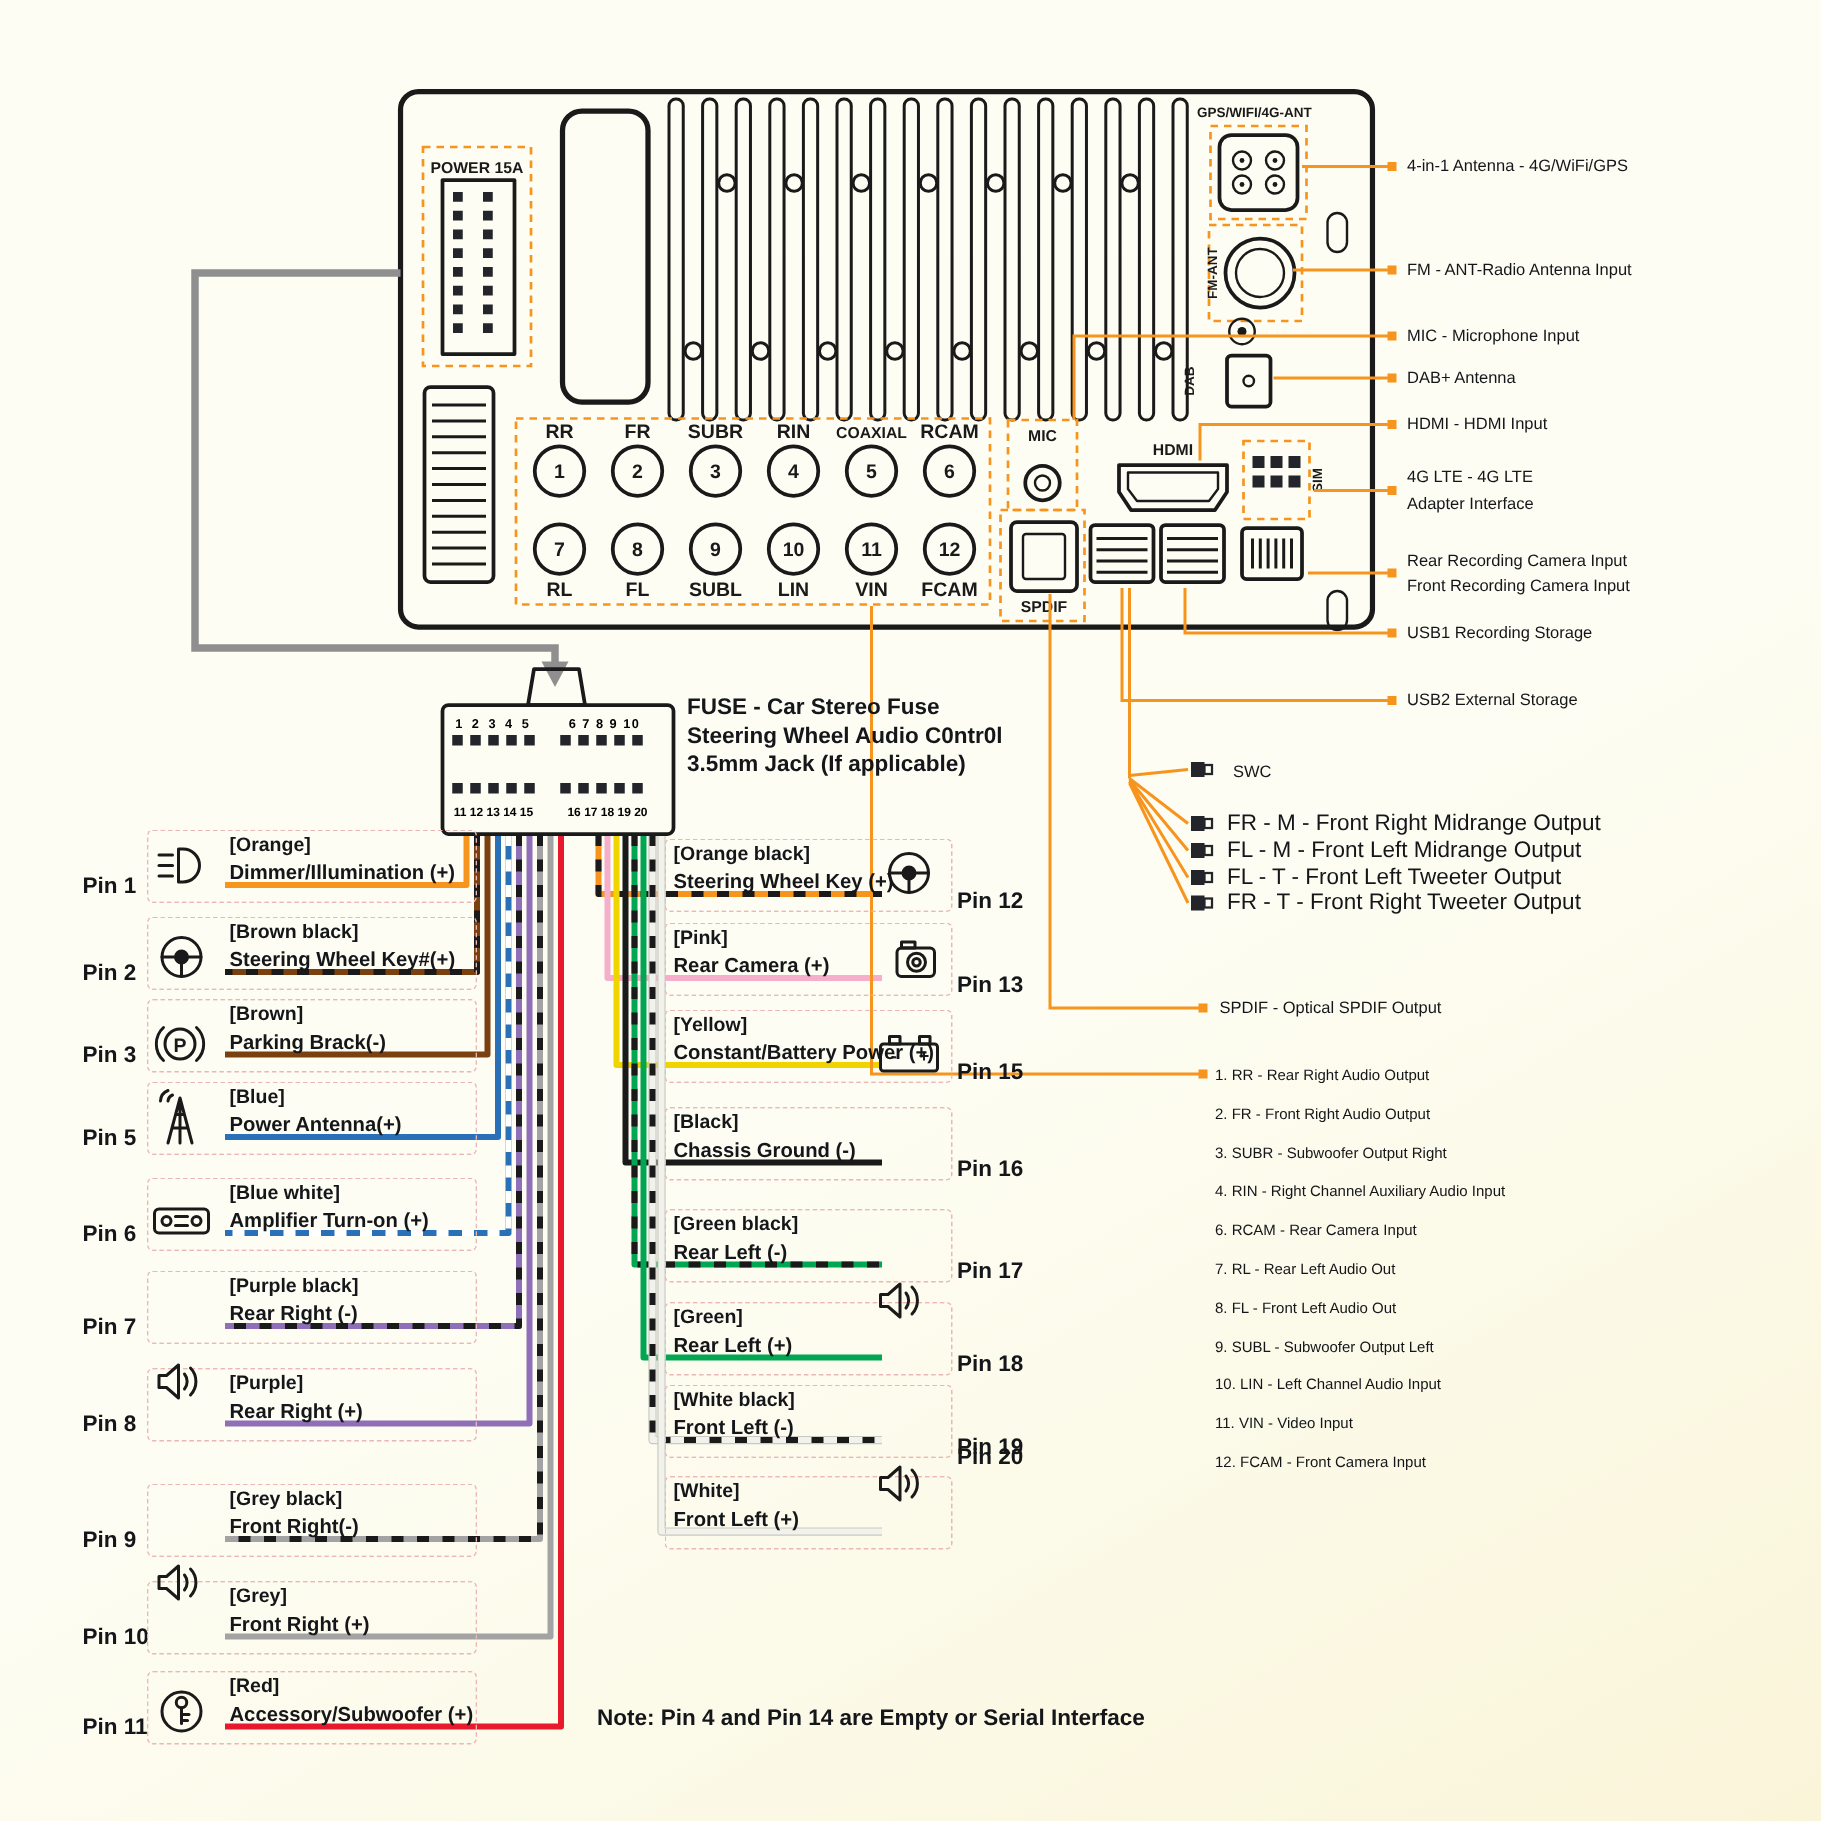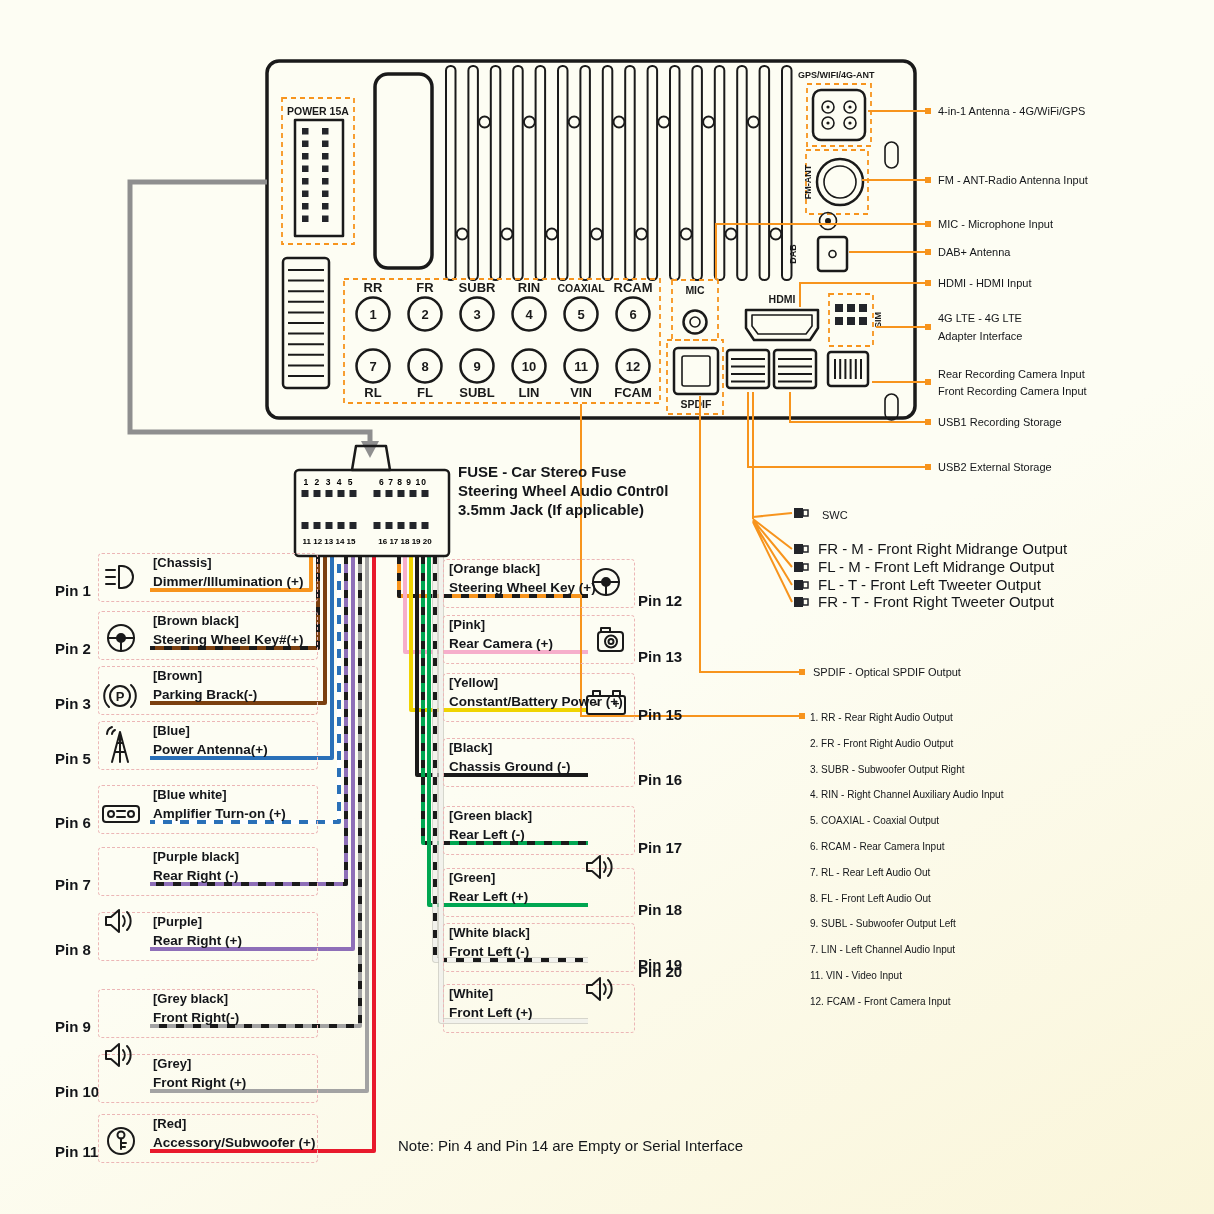--- a/index.html
+++ b/index.html
@@ -34,21 +34,21 @@
   .swc-item{height:17.8px;line-height:17.8px;font-size:15px;white-space:nowrap}
   .pin-num{position:absolute;font-weight:700;font-size:15px;white-space:nowrap}
   .wire-row{position:absolute;width:218px;height:47px;border:1px dashed #ECB6B6;border-radius:4px}
   .wire-row.r-row{width:190px}
   .color-tag{position:absolute;left:54px;top:1px;font-weight:700;font-size:13px;white-space:nowrap}
   .func{position:absolute;left:54px;top:20px;font-weight:700;font-size:13.5px;white-space:nowrap}
   .r-row .color-tag,.r-row .func{left:5px}
   .icon{position:absolute}
   .icon svg{stroke:#1A1A1A;stroke-width:2;fill:none;stroke-linecap:round;stroke-linejoin:round}
   .fuse-line{font-weight:700;font-size:15px;line-height:19px;white-space:nowrap}
-  .note{position:absolute;font-weight:400;font-size:15px;white-space:nowrap}
+  .note{position:absolute;font-weight:700;font-size:15px;white-space:nowrap}
 </style>
 </head>
 <body>
 
 <div class="page">
 
   <svg class="abs" style="left:265px;top:58px" width="652" height="364" viewBox="0 0 652 364">
     <rect class="outline thick" x="2" y="3" width="648" height="357" rx="12"></rect>
 
     <text class="ulabel" x="22" y="57">POWER 15A</text>
@@ -387,41 +387,40 @@
       <div class="swc-item">FL - T - Front Left Tweeter Output</div>
       <div class="swc-item">FR - T - Front Right Tweeter Output</div>
     </div>
   <div class="callout" style="left:813px;top:664px">SPDIF - Optical SPDIF Output</div>
   <div class="list" style="left:810px;top:705px">
 
   <div class="legend-item">1. RR - Rear Right Audio Output</div>
       <div class="legend-item">2. FR - Front Right Audio Output</div>
       <div class="legend-item">3. SUBR - Subwoofer Output Right</div>
       <div class="legend-item">4. RIN - Right Channel Auxiliary Audio Input</div>
-      <div class="legend-item">5. COAXIAL - Coaxial Output</div>
       <div class="legend-item">6. RCAM - Rear Camera Input</div>
       <div class="legend-item">7. RL - Rear Left Audio Out</div>
       <div class="legend-item">8. FL - Front Left Audio Out</div>
       <div class="legend-item">9. SUBL - Subwoofer Output Left</div>
-      <div class="legend-item">7. LIN - Left Channel Audio Input</div>
+      <div class="legend-item">10. LIN - Left Channel Audio Input</div>
       <div class="legend-item">11. VIN - Video Input</div>
       <div class="legend-item">12. FCAM - Front Camera Input</div>
     </div>
 
   <div class="pin-num" style="left:55px;top:582px">Pin 1</div>
   <div class="wire-row" style="left:98px;top:553px">
     <span class="icon" style="left:4px;top:8px">
       <svg width="34" height="30" viewBox="0 0 34 30">
           <path d="M16 4 h3 a11 11 0 0 1 0 22 h-3 z"></path>
           <line x1="3" y1="8" x2="12" y2="8"></line>
           <line x1="3" y1="15" x2="12" y2="15"></line>
           <line x1="3" y1="22" x2="12" y2="22"></line>
         </svg>
     </span>
-    <div class="color-tag">[Chassis]</div>
+    <div class="color-tag">[Orange]</div>
     <div class="func">Dimmer/Illumination (+)</div>
   </div>
 
   <div class="pin-num" style="left:55px;top:640px">Pin 2</div>
   <div class="wire-row" style="left:98px;top:611px">
     <span class="icon" style="left:6px;top:10px">
       <svg width="32" height="32" viewBox="0 0 32 32">
           <circle cx="16" cy="16" r="13"></circle>
           <circle cx="16" cy="16" r="4" fill="#1A1A1A"></circle>
           <line x1="3" y1="16" x2="12" y2="16"></line>

